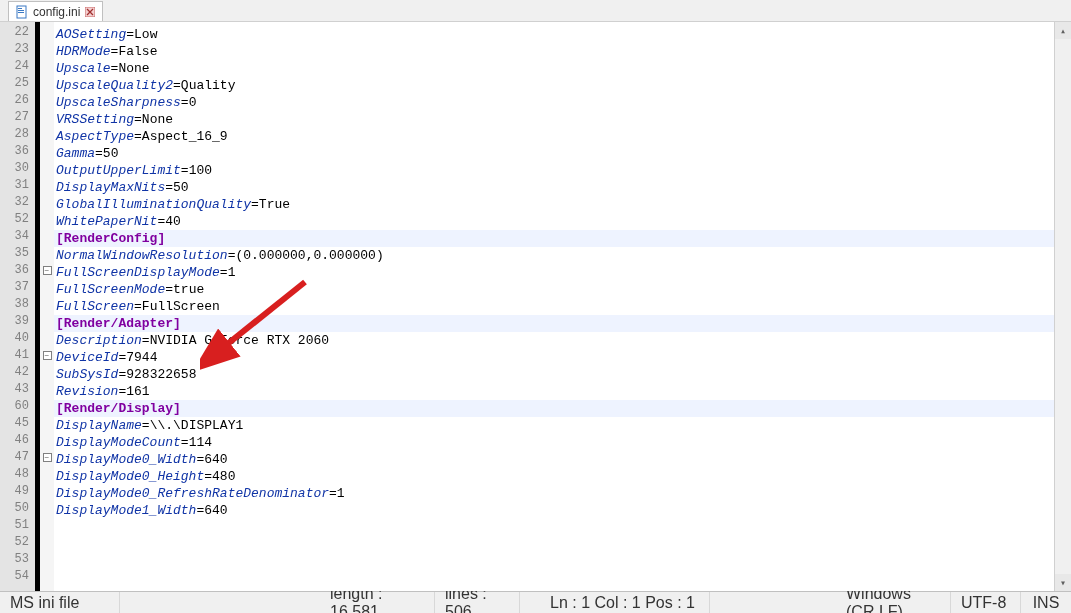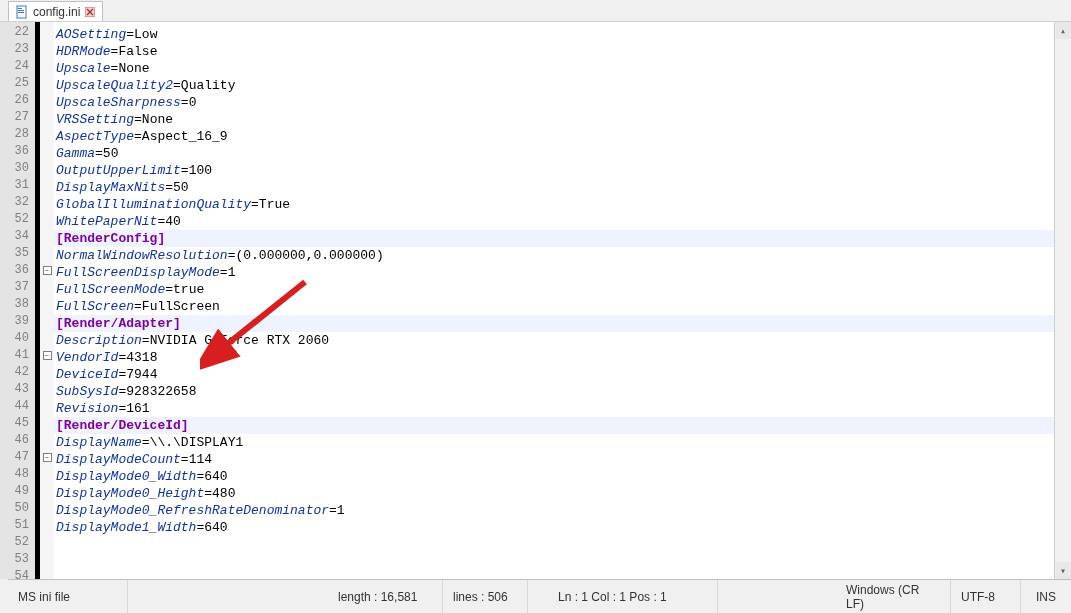--- a/index.html
+++ b/index.html
@@ -106,29 +106,28 @@
   }
   .scroll .arrow {
     height:17px;display:flex;align-items:center;justify-content:center;
     color:#606060;font-size:10px;
     background:#e8e8e8;
   }
   .scroll .track {
     position:absolute;top:17px;bottom:17px;left:0;right:0;
   }
   .statusbar {
-    height:34px;
+    height:22px;
     background:#f0f0f0;
     border-top:1px solid #c0c0c0;
     display:flex;
     align-items:center;
     font-family:"Segoe UI", Tahoma, sans-serif;
-    font-size:12px;
+    font-size:16px;
     color:#333;
-    margin-left:8px;
   }
   .statusbar .cell {
     padding:0 10px;
     border-right:1px solid #d8d8d8;
     height:100%;
     display:flex;align-items:center;
   }
   .arrow-overlay {
     position:absolute;
     pointer-events:none;
@@ -175,21 +174,21 @@
       <div class="ln">34</div>
       <div class="ln">35</div>
       <div class="ln">36</div>
       <div class="ln">37</div>
       <div class="ln">38</div>
       <div class="ln">39</div>
       <div class="ln">40</div>
       <div class="ln">41</div>
       <div class="ln">42</div>
       <div class="ln">43</div>
-      <div class="ln">44</div>
+      <div class="ln">60</div>
       <div class="ln">45</div>
       <div class="ln">46</div>
       <div class="ln">47</div>
       <div class="ln">48</div>
       <div class="ln">49</div>
       <div class="ln">50</div>
       <div class="ln">51</div>
       <div class="ln">52</div>
       <div class="ln">53</div>
       <div class="ln">54</div>
@@ -248,25 +247,24 @@
       <div class="codeline"><span class="key">DisplayMaxNits</span><span class="eq">=</span><span class="val">50</span></div>
       <div class="codeline"><span class="key">GlobalIlluminationQuality</span><span class="eq">=</span><span class="val">True</span></div>
       <div class="codeline"><span class="key">WhitePaperNit</span><span class="eq">=</span><span class="val">40</span></div>
       <div class="codeline hl"><span class="sec">[RenderConfig]</span></div>
       <div class="codeline"><span class="key">NormalWindowResolution</span><span class="eq">=</span><span class="val">(0.000000,0.000000)</span></div>
       <div class="codeline"><span class="key">FullScreenDisplayMode</span><span class="eq">=</span><span class="val">1</span></div>
       <div class="codeline"><span class="key">FullScreenMode</span><span class="eq">=</span><span class="val">true</span></div>
       <div class="codeline"><span class="key">FullScreen</span><span class="eq">=</span><span class="val">FullScreen</span></div>
       <div class="codeline hl"><span class="sec">[Render/Adapter]</span></div>
       <div class="codeline"><span class="key">Description</span><span class="eq">=</span><span class="val">NVIDIA GeForce RTX 2060</span></div>
-      <div class="codeline"><span class="key">VendorId</span><span class="eq">=</span><span class="val">4318</span></div>
       <div class="codeline"><span class="key">DeviceId</span><span class="eq">=</span><span class="val">7944</span></div>
       <div class="codeline"><span class="key">SubSysId</span><span class="eq">=</span><span class="val">928322658</span></div>
       <div class="codeline"><span class="key">Revision</span><span class="eq">=</span><span class="val">161</span></div>
-      <div class="codeline hl"><span class="sec">[Render/DeviceId]</span></div>
+      <div class="codeline hl"><span class="sec">[Render/Display]</span></div>
       <div class="codeline"><span class="key">DisplayName</span><span class="eq">=</span><span class="val">\\.\DISPLAY1</span></div>
       <div class="codeline"><span class="key">DisplayModeCount</span><span class="eq">=</span><span class="val">114</span></div>
       <div class="codeline"><span class="key">DisplayMode0_Width</span><span class="eq">=</span><span class="val">640</span></div>
       <div class="codeline"><span class="key">DisplayMode0_Height</span><span class="eq">=</span><span class="val">480</span></div>
       <div class="codeline"><span class="key">DisplayMode0_RefreshRateDenominator</span><span class="eq">=</span><span class="val">1</span></div>
       <div class="codeline"><span class="key">DisplayMode1_Width</span><span class="eq">=</span><span class="val">640</span></div>
     </div>
 
   <svg class="arrow-overlay" style="left:200px; top:250px; width:120px; height:100px;">
     <defs>

